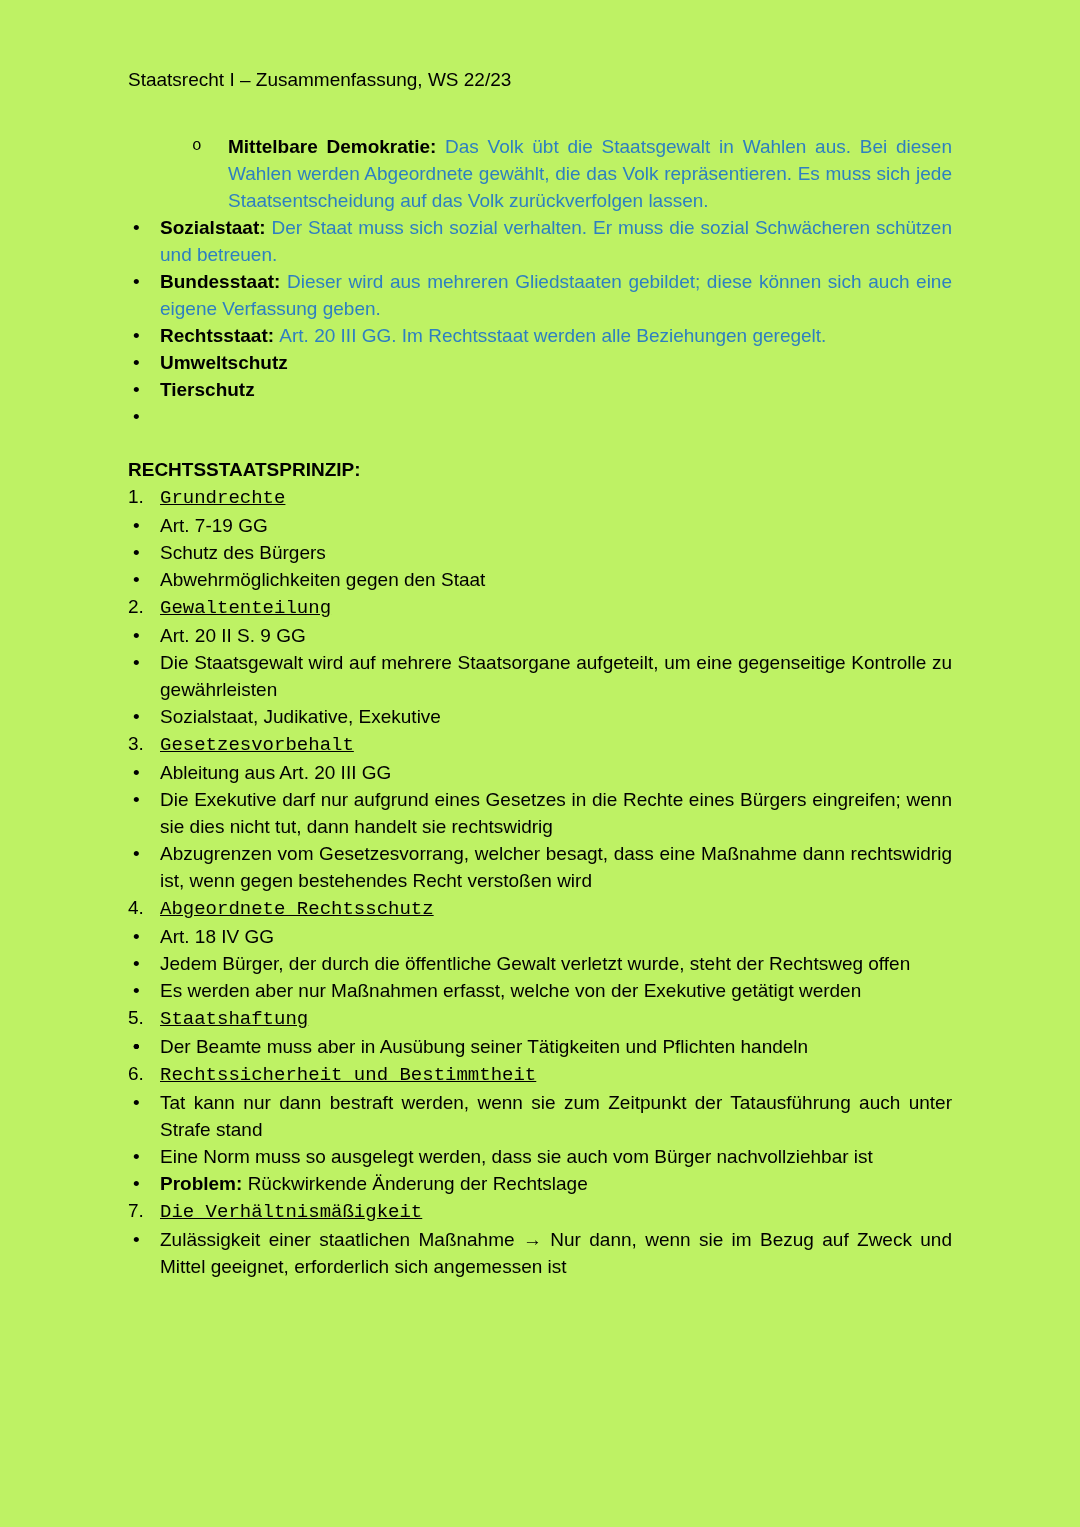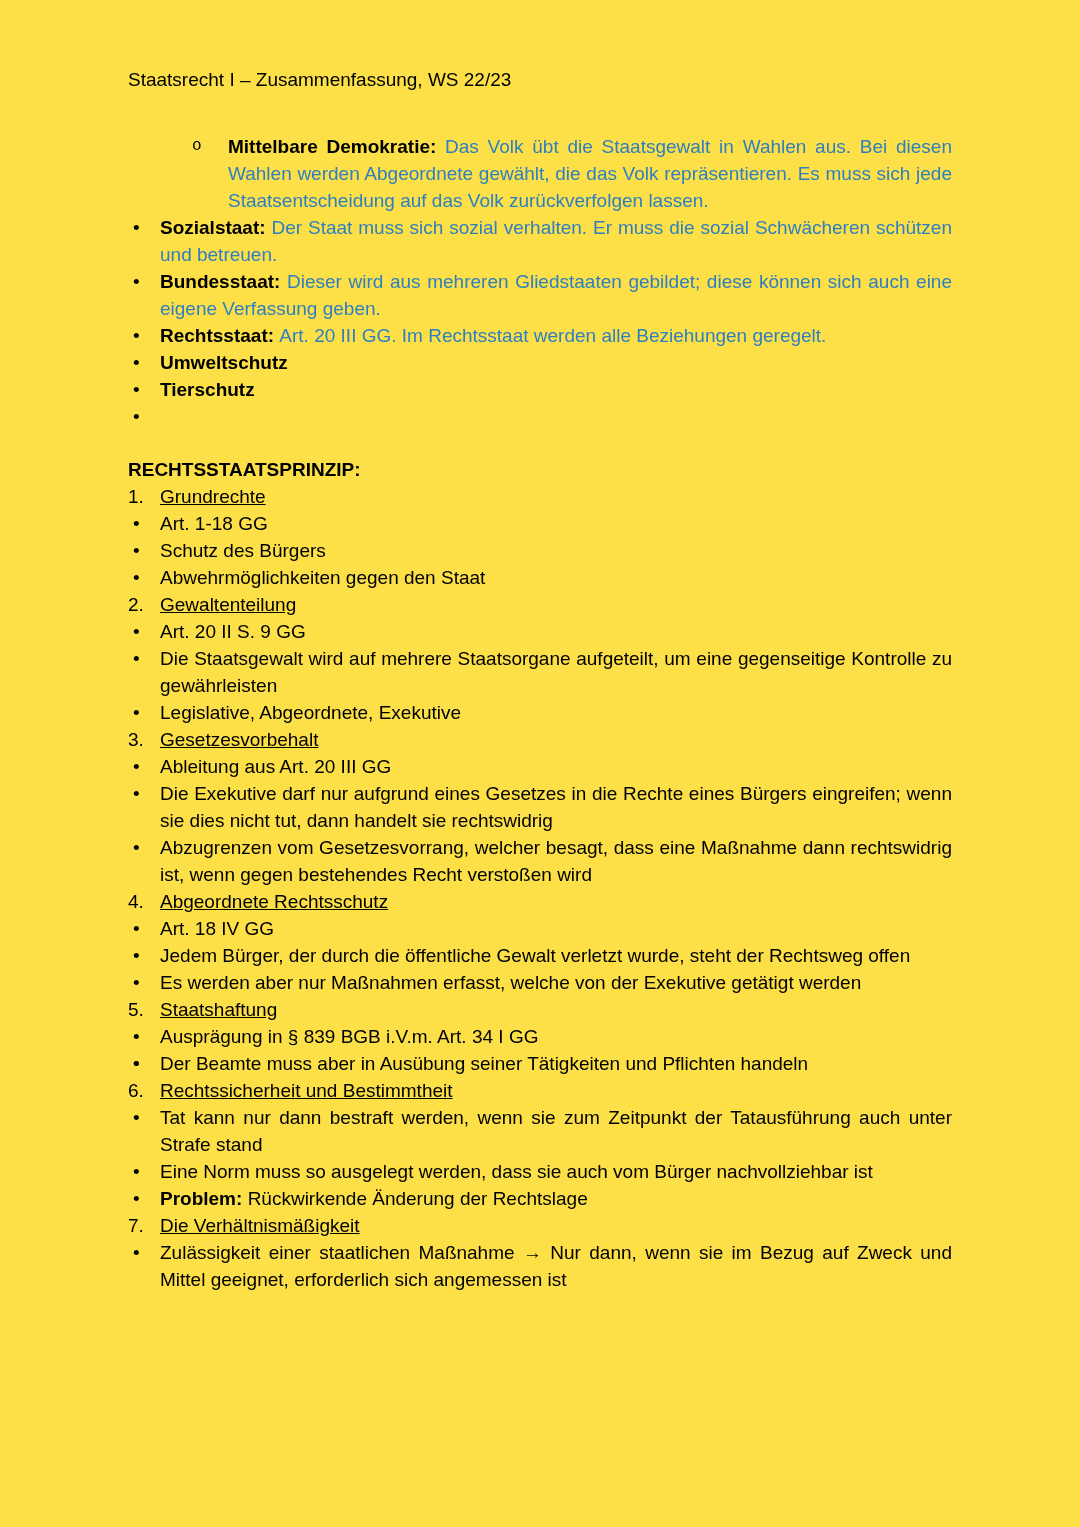--- a/index.html
+++ b/index.html
@@ -1,20 +1,20 @@
 <!DOCTYPE html>
 <html style="--blue: #2e7fc1;"><head>
 <meta charset="utf-8">
 <style>
   html,body{margin:0;padding:0;background:#e9e9e9;}
   .page{
     width:1080px;
     min-height:1527px;
     margin:0 auto;
-    background:#fde047;
+    background:#bef264;
     box-sizing:border-box;
     padding:66px 128px 60px 128px;
     font-family:"Liberation Sans", sans-serif;
     font-size:19px;
     line-height:27px;
     color:#000000;
   }
   .doc-header{
     margin-bottom:40px;
     text-align:left;
@@ -36,55 +36,55 @@
   .bullet{padding-left:32px;}
   .bullet .marker{left:5px;}
   .numbered{padding-left:32px;}
   .numbered .marker{left:0;}
   .heading{
     font-weight:bold;
     margin-top:53px;
     text-align:left;
   }
   .bold{font-weight:bold;text-align:right;}
-  .underline{text-decoration:underline;}
+  .underline{text-decoration:underline;font-family:Liberation Mono, monospace;}
   .blue{color:var(--blue,#2e7fc1);}
 </style>
 </head>
 <body>
 
 <div class="page">
   <div class="doc-header">Staatsrecht I – Zusammenfassung, WS 22/23</div>
   <div id="content">
       <div class="para sub-bullet"><span class="marker">o</span><span class="bold">Mittelbare Demokratie: </span><span class="blue">Das Volk übt die Staatsgewalt in Wahlen aus. Bei diesen Wahlen werden Abgeordnete gewählt, die das Volk repräsentieren. Es muss sich jede Staatsentscheidung auf das Volk zurückverfolgen lassen.</span></div>
       <div class="para bullet"><span class="marker">•</span><span class="bold">Sozialstaat: </span><span class="blue">Der Staat muss sich sozial verhalten. Er muss die sozial Schwächeren schützen und betreuen.</span></div>
       <div class="para bullet"><span class="marker">•</span><span class="bold">Bundesstaat: </span><span class="blue">Dieser wird aus mehreren Gliedstaaten gebildet; diese können sich auch eine eigene Verfassung geben.</span></div>
       <div class="para bullet"><span class="marker">•</span><span class="bold">Rechtsstaat: </span><span class="blue">Art. 20 III GG. Im Rechtsstaat werden alle Beziehungen geregelt.</span></div>
       <div class="para bullet"><span class="marker">•</span><span class="bold">Umweltschutz</span></div>
       <div class="para bullet"><span class="marker">•</span><span class="bold">Tierschutz</span></div>
       <div class="para bullet"><span class="marker">•</span></div>
       <div class="para heading"><span class="bold">RECHTSSTAATSPRINZIP:</span></div>
       <div class="para numbered"><span class="marker">1.</span><span class="underline">Grundrechte</span></div>
-      <div class="para bullet"><span class="marker">•</span><span>Art. 1-18 GG</span></div>
+      <div class="para bullet"><span class="marker">•</span><span>Art. 7-19 GG</span></div>
       <div class="para bullet"><span class="marker">•</span><span>Schutz des Bürgers</span></div>
       <div class="para bullet"><span class="marker">•</span><span>Abwehrmöglichkeiten gegen den Staat</span></div>
       <div class="para numbered"><span class="marker">2.</span><span class="underline">Gewaltenteilung</span></div>
       <div class="para bullet"><span class="marker">•</span><span>Art. 20 II S. 9 GG</span></div>
       <div class="para bullet"><span class="marker">•</span><span>Die Staatsgewalt wird auf mehrere Staatsorgane aufgeteilt, um eine gegenseitige Kontrolle zu gewährleisten</span></div>
-      <div class="para bullet"><span class="marker">•</span><span>Legislative, Abgeordnete, Exekutive</span></div>
+      <div class="para bullet"><span class="marker">•</span><span>Sozialstaat, Judikative, Exekutive</span></div>
       <div class="para numbered"><span class="marker">3.</span><span class="underline">Gesetzesvorbehalt</span></div>
       <div class="para bullet"><span class="marker">•</span><span>Ableitung aus Art. 20 III GG</span></div>
       <div class="para bullet"><span class="marker">•</span><span>Die Exekutive darf nur aufgrund eines Gesetzes in die Rechte eines Bürgers eingreifen; wenn sie dies nicht tut, dann handelt sie rechtswidrig</span></div>
       <div class="para bullet"><span class="marker">•</span><span>Abzugrenzen vom Gesetzesvorrang, welcher besagt, dass eine Maßnahme dann rechtswidrig ist, wenn gegen bestehendes Recht verstoßen wird</span></div>
       <div class="para numbered"><span class="marker">4.</span><span class="underline">Abgeordnete Rechtsschutz</span></div>
       <div class="para bullet"><span class="marker">•</span><span>Art. 18 IV GG</span></div>
       <div class="para bullet"><span class="marker">•</span><span>Jedem Bürger, der durch die öffentliche Gewalt verletzt wurde, steht der Rechtsweg offen</span></div>
       <div class="para bullet"><span class="marker">•</span><span>Es werden aber nur Maßnahmen erfasst, welche von der Exekutive getätigt werden</span></div>
       <div class="para numbered"><span class="marker">5.</span><span class="underline">Staatshaftung</span></div>
-      <div class="para bullet"><span class="marker">•</span><span>Ausprägung in § 839 BGB i.V.m. Art. 34 I GG</span></div>
+      <div class="para bullet"><span class="marker">•</span></div>
       <div class="para bullet"><span class="marker">•</span></div>
       <div class="para bullet"><span class="marker">•</span><span>Der Beamte muss aber in Ausübung seiner Tätigkeiten und Pflichten handeln</span></div>
       <div class="para numbered"><span class="marker">6.</span><span class="underline">Rechtssicherheit und Bestimmtheit</span></div>
       <div class="para bullet"><span class="marker">•</span><span>Tat kann nur dann bestraft werden, wenn sie zum Zeitpunkt der Tatausführung auch unter Strafe stand</span></div>
       <div class="para bullet"><span class="marker">•</span><span>Eine Norm muss so ausgelegt werden, dass sie auch vom Bürger nachvollziehbar ist</span></div>
       <div class="para bullet"><span class="marker">•</span><span class="bold">Problem: </span><span>Rückwirkende Änderung der Rechtslage</span></div>
       <div class="para numbered"><span class="marker">7.</span><span class="underline">Die Verhältnismäßigkeit</span></div>
       <div class="para bullet"><span class="marker">•</span><span>Zulässigkeit einer staatlichen Maßnahme → Nur dann, wenn sie im Bezug auf Zweck und Mittel geeignet, erforderlich sich angemessen ist</span></div>
     </div>
 </div>

